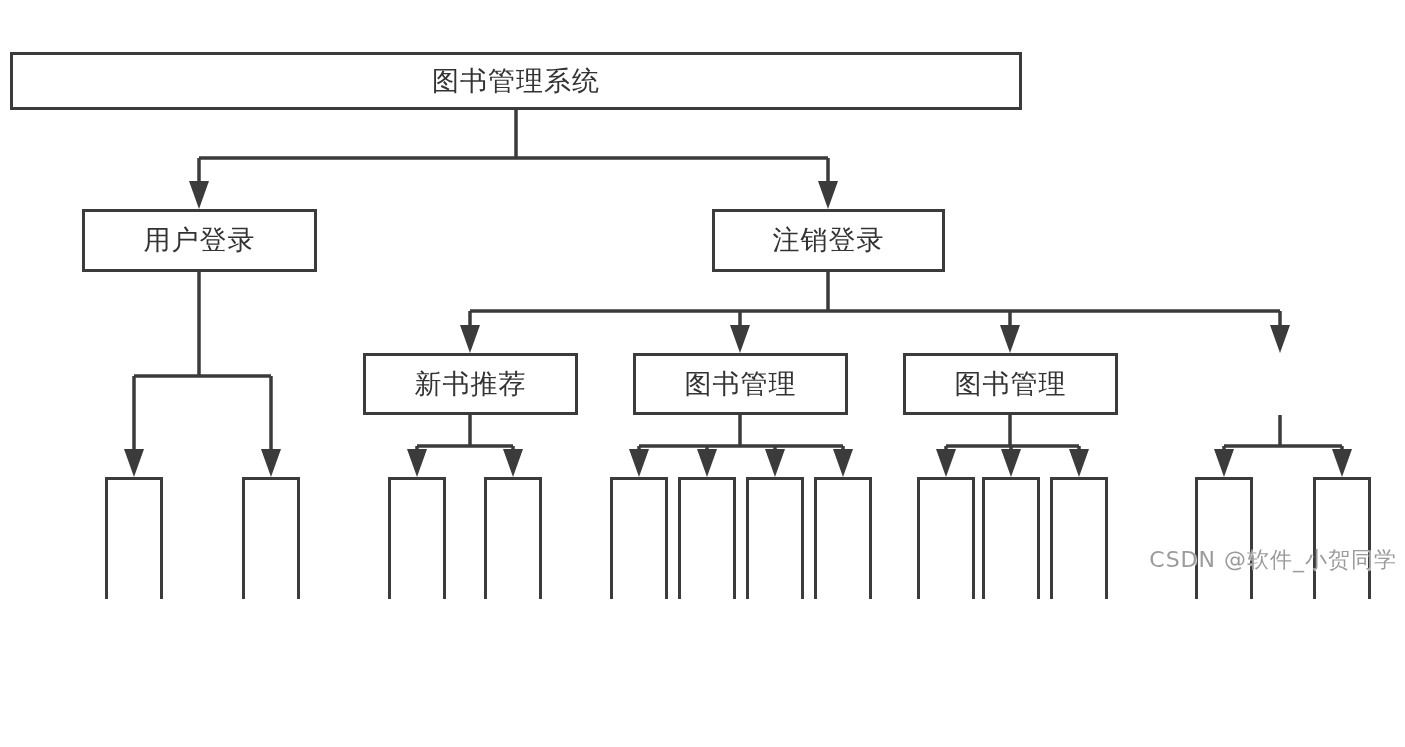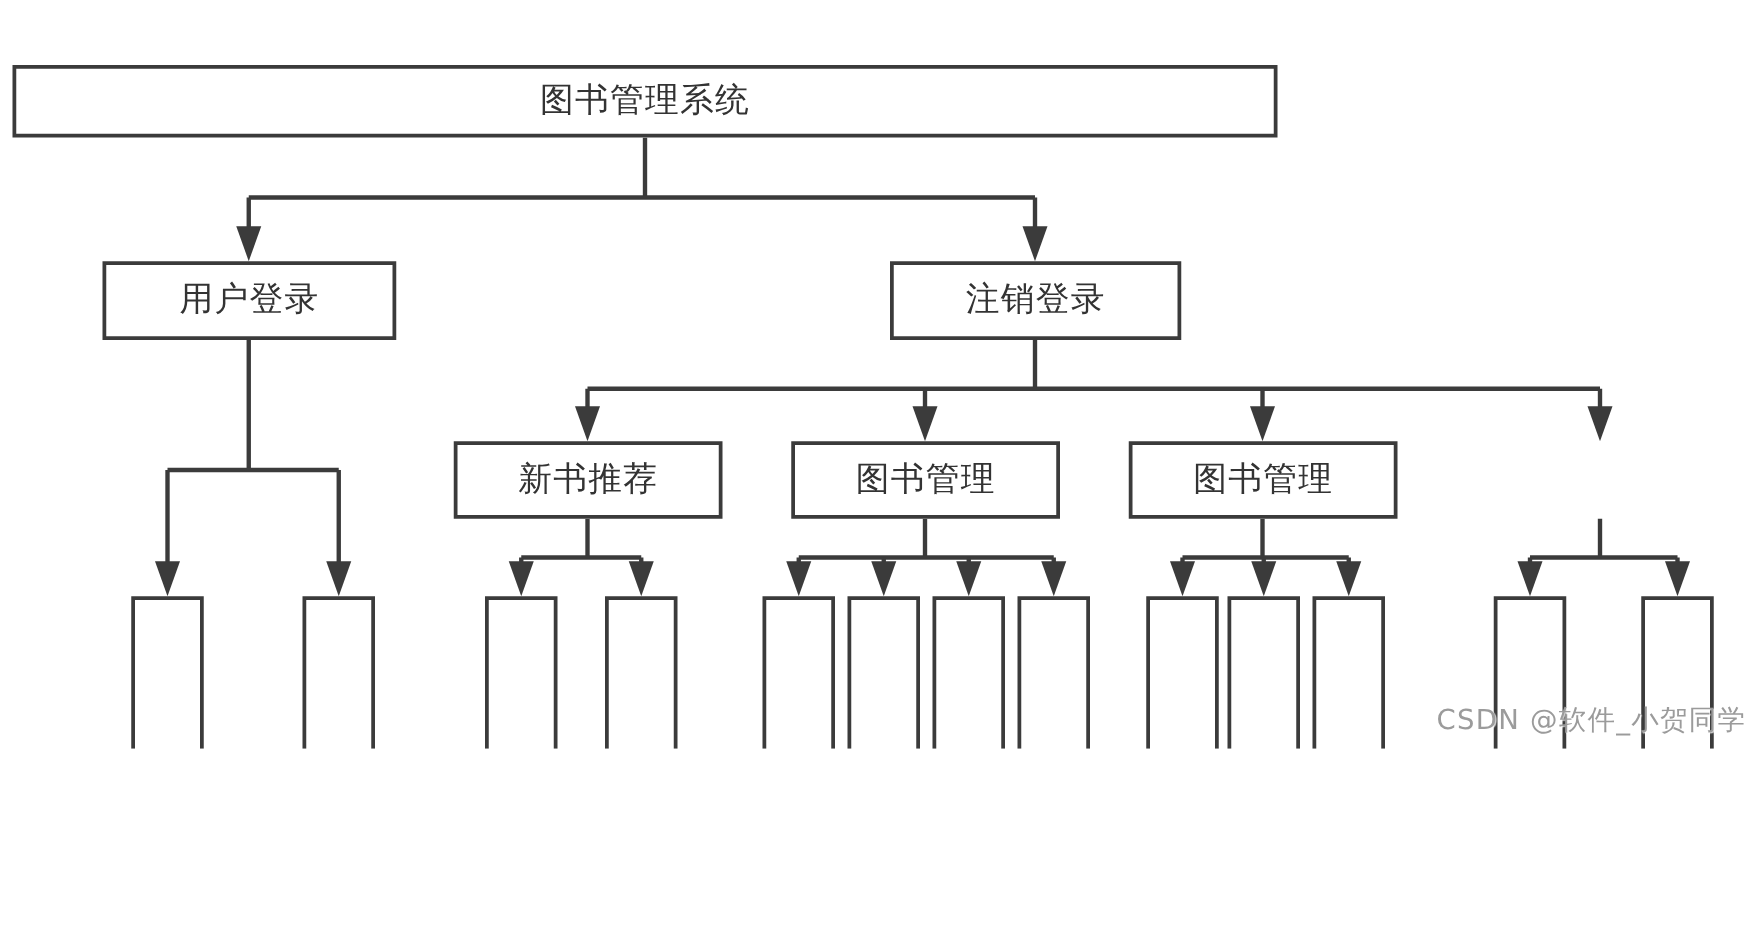--- a/index.html
+++ b/index.html
@@ -32,21 +32,21 @@
   .lvl-3{top:313px;height:62px;}
   .leaf{
     top:437px;height:298px;width:58px;
     writing-mode:vertical-rl;
     font-size:26px;
     letter-spacing:3px;
     line-height:1;
   }
   .watermark{
     position:absolute;
-    right:8px;bottom:8px;
+    right:8px;bottom:24px;
     font-size:22px;
     color:#9b9b9b;
     letter-spacing:1px;
     text-shadow:1px 1px 1px rgba(255,255,255,0.85);
     z-index:3;
     white-space:nowrap;
     text-align:center;
   }
 </style>
 </head>

